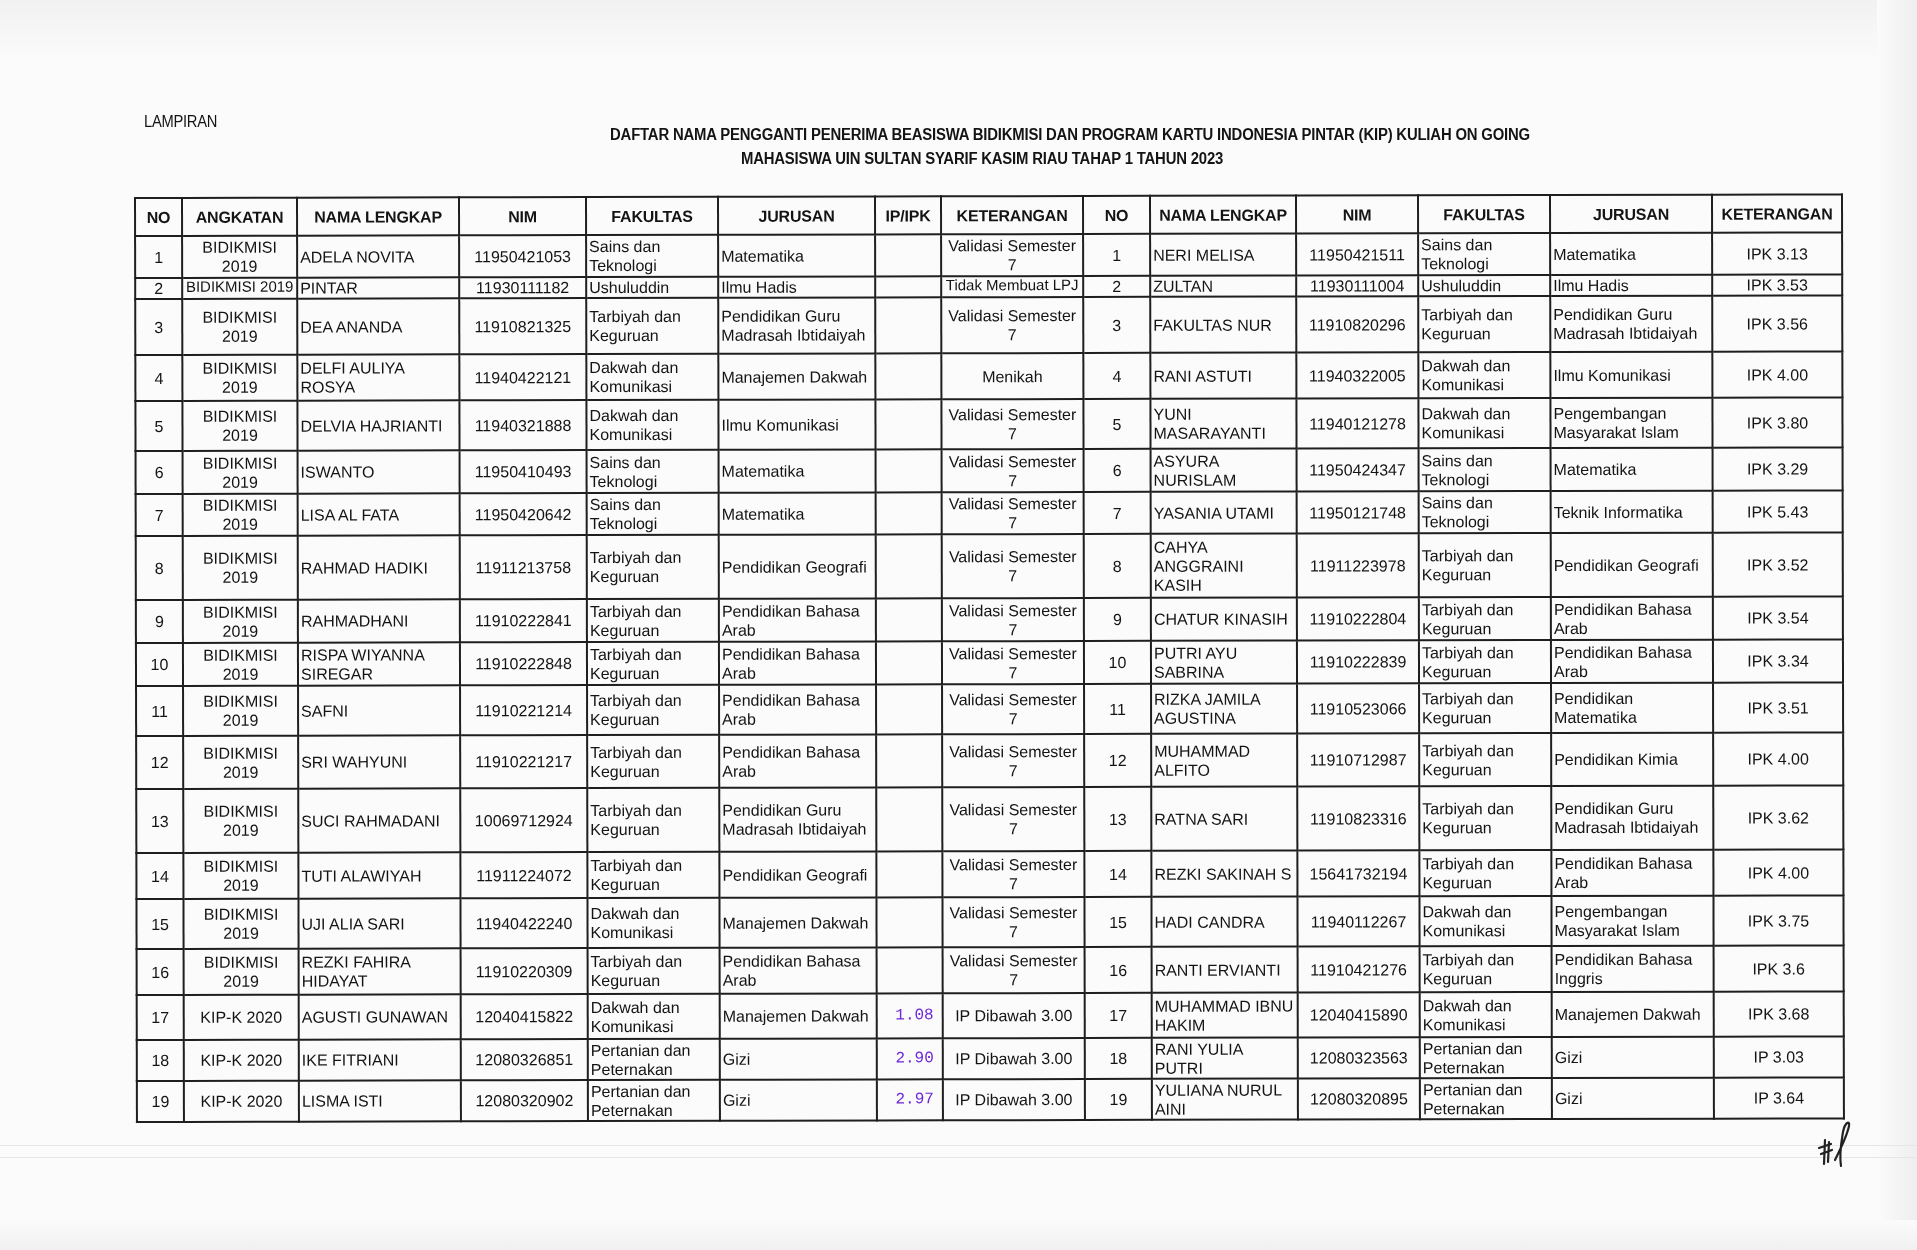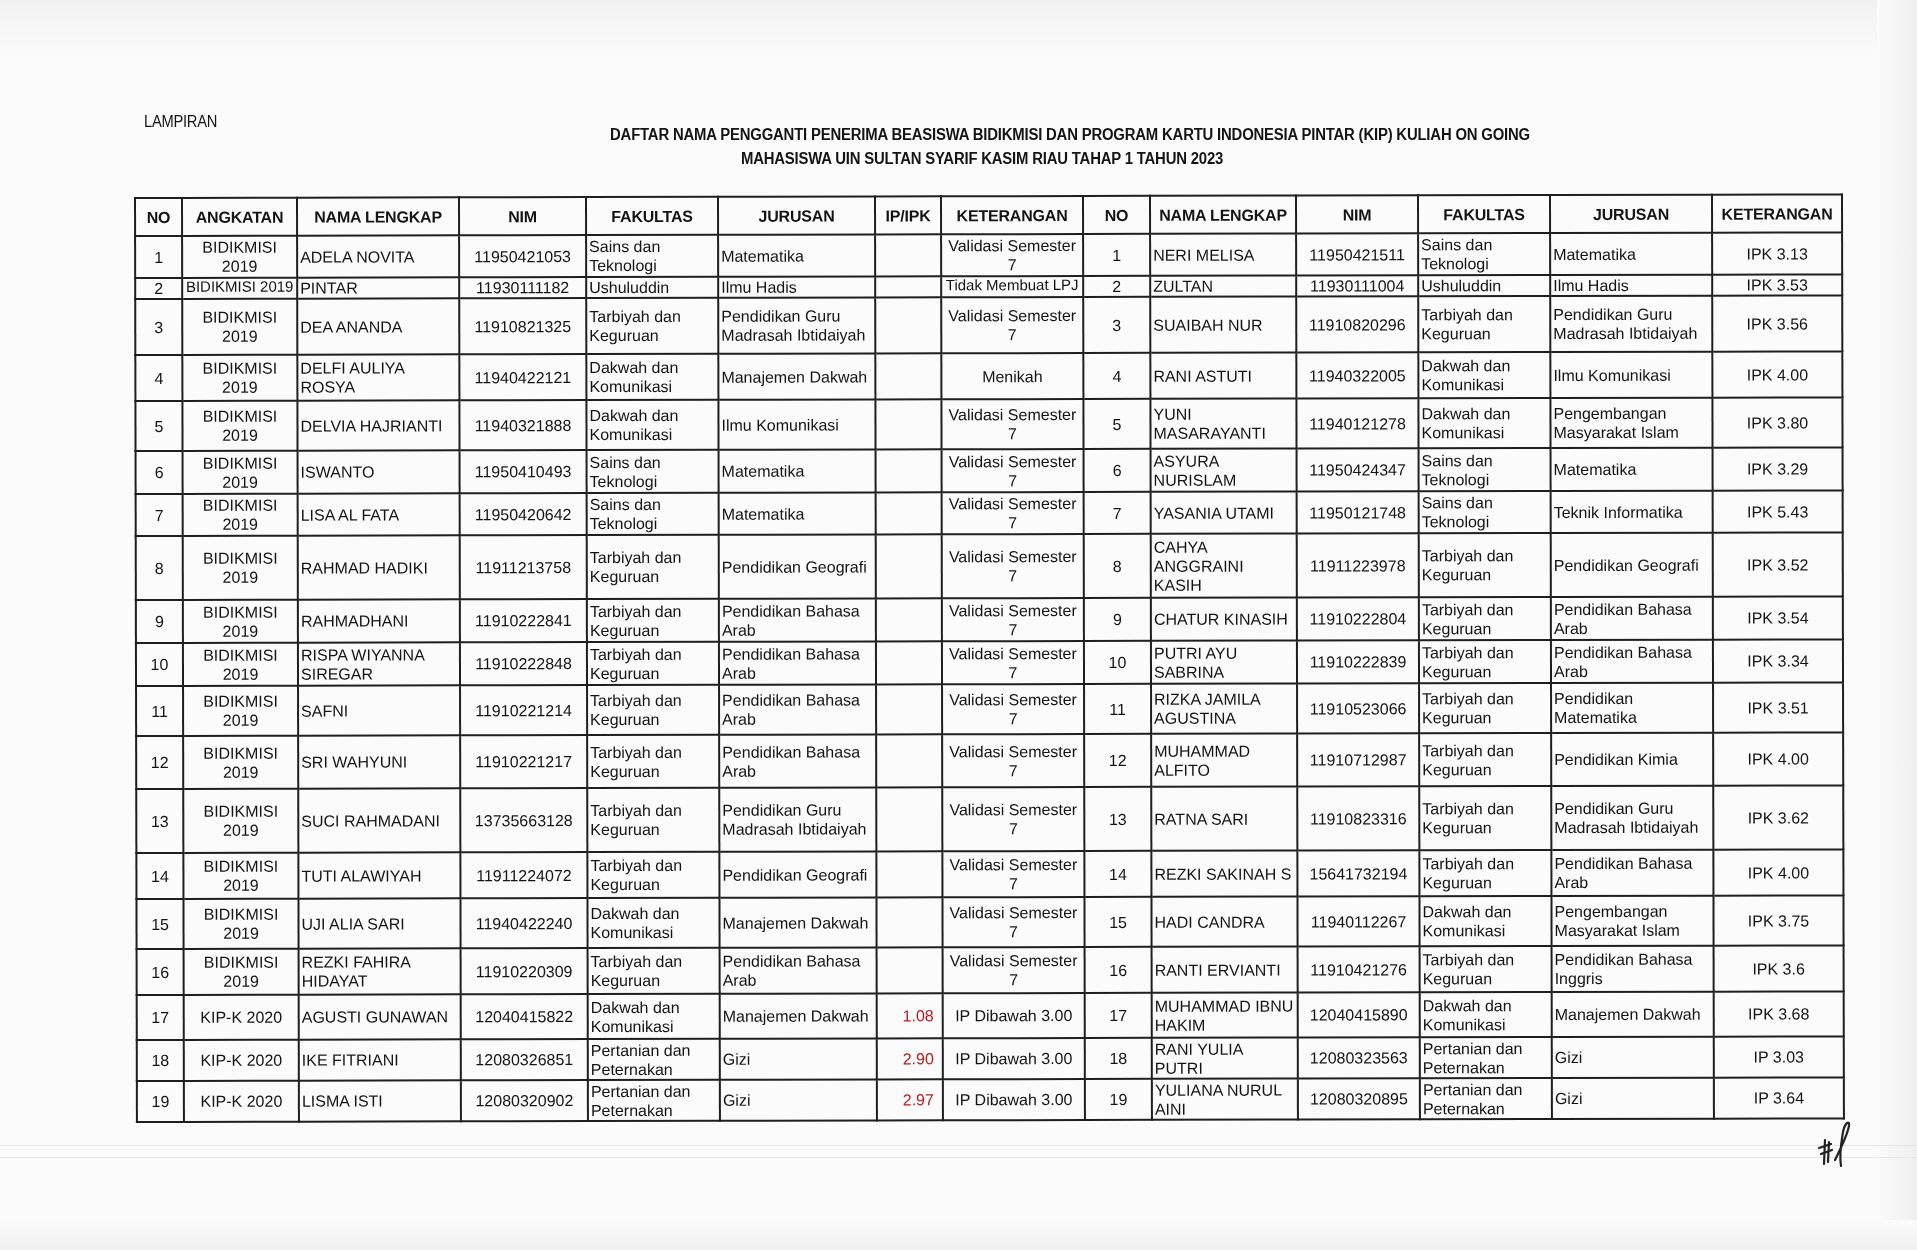--- a/index.html
+++ b/index.html
@@ -51,21 +51,21 @@
       vertical-align: middle;
     }
     table.main th {
       height: 36px; font-weight: bold; text-align: center; font-size: 16px;
       letter-spacing: -0.2px;
       border-radius: 17px;
     }
     table.main td { white-space: normal; }
     .c { text-align: center; }
     .l { text-align: left; }
-    .ipgray { color: #b91c1c; text-align: right; padding-right: 8px !important; }
+    .ipgray { color: #6d28d9; text-align: right; padding-right: 8px !important; font-family: Liberation Mono, monospace; }
     .clip { height: 19px; overflow: hidden; line-height: 15px; font-size: 15px; }
     .ket { font-size: 15.5px; line-height: 18px; }
     .sig {
       position: absolute; left: 1815px; top: 1118px; width: 44px; height: 52px;
     }
   </style>
 </head>
 <body>
 
 <div class="scan-top"></div>
@@ -153,21 +153,21 @@
       <tr style="height: 56px;">
         <td class="c">3</td>
         <td class="c">BIDIKMISI 2019</td>
         <td class="l">DEA ANANDA</td>
         <td class="c">11910821325</td>
         <td class="l">Tarbiyah dan Keguruan</td>
         <td class="l">Pendidikan Guru Madrasah Ibtidaiyah</td>
         <td class="ipgray"></td>
         <td class="c ket">Validasi Semester 7</td>
         <td class="c">3</td>
-        <td class="l">SUAIBAH NUR</td>
+        <td class="l">FAKULTAS NUR</td>
         <td class="c">11910820296</td>
         <td class="l">Tarbiyah dan Keguruan</td>
         <td class="l">Pendidikan Guru Madrasah Ibtidaiyah</td>
         <td class="c">IPK 3.56</td>
       </tr>
       <tr style="height: 46px;">
         <td class="c">4</td>
         <td class="c">BIDIKMISI 2019</td>
         <td class="l">DELFI AULIYA ROSYA</td>
         <td class="c">11940422121</td>
@@ -307,21 +307,21 @@
         <td class="l">MUHAMMAD ALFITO</td>
         <td class="c">11910712987</td>
         <td class="l">Tarbiyah dan Keguruan</td>
         <td class="l">Pendidikan Kimia</td>
         <td class="c">IPK 4.00</td>
       </tr>
       <tr style="height: 64px;">
         <td class="c">13</td>
         <td class="c">BIDIKMISI 2019</td>
         <td class="l">SUCI RAHMADANI</td>
-        <td class="c">13735663128</td>
+        <td class="c">10069712924</td>
         <td class="l">Tarbiyah dan Keguruan</td>
         <td class="l">Pendidikan Guru Madrasah Ibtidaiyah</td>
         <td class="ipgray"></td>
         <td class="c ket">Validasi Semester 7</td>
         <td class="c">13</td>
         <td class="l">RATNA SARI</td>
         <td class="c">11910823316</td>
         <td class="l">Tarbiyah dan Keguruan</td>
         <td class="l">Pendidikan Guru Madrasah Ibtidaiyah</td>
         <td class="c">IPK 3.62</td>

